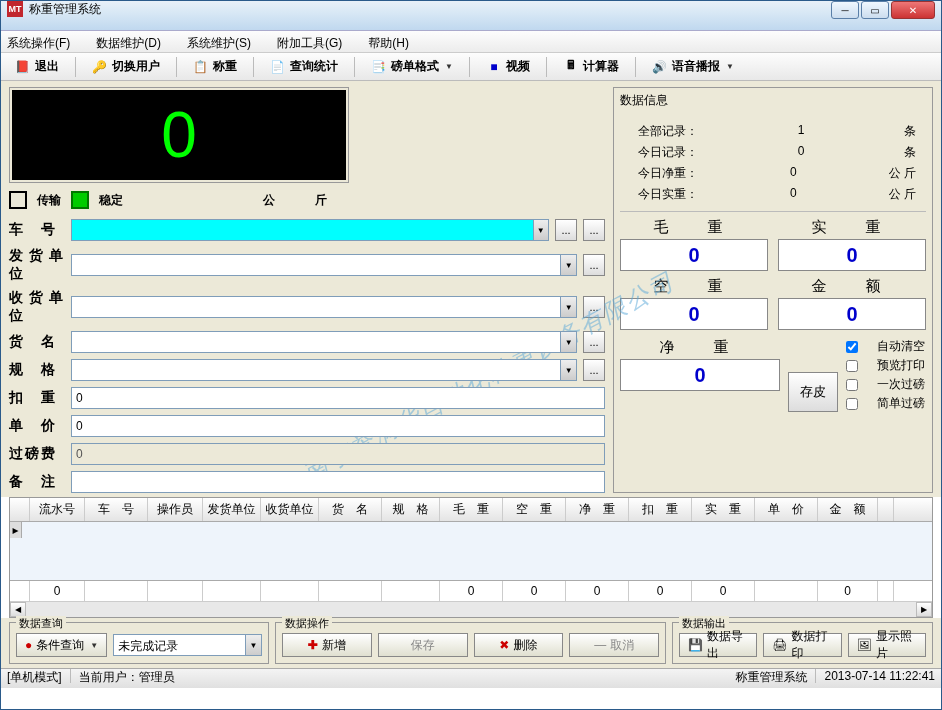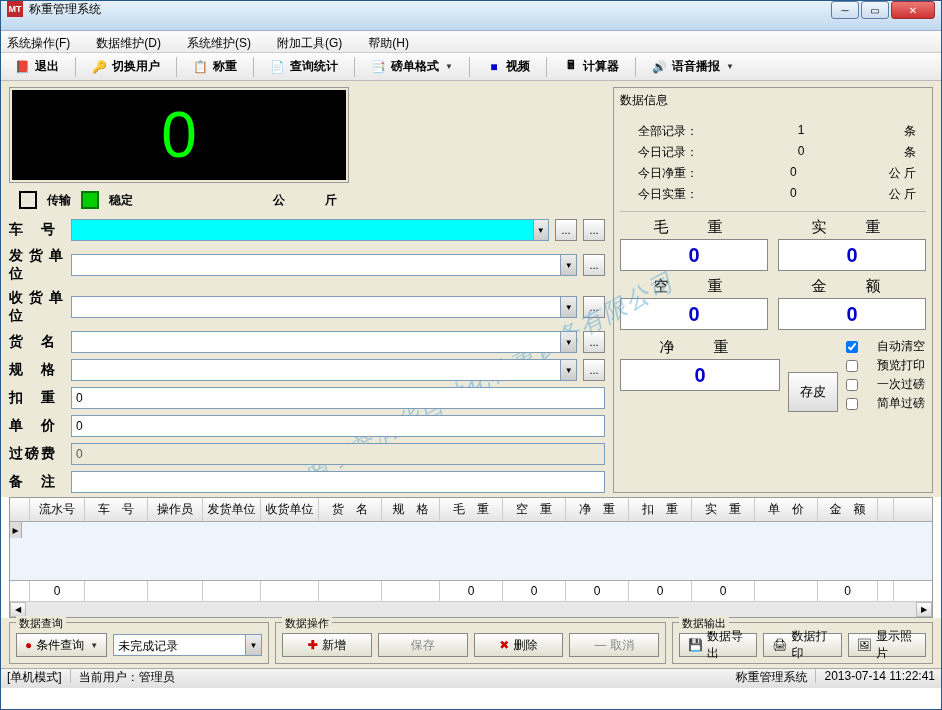--- a/index.html
+++ b/index.html
@@ -28,21 +28,21 @@
 
 .main { flex: 0 0 auto; display: flex; padding: 6px 8px 4px 8px; gap: 8px; background: #ece9d8; }
 .leftpanel { flex: 1; }
 .rightpanel { width: 320px; border: 1px solid #999; padding: 4px 6px 8px 6px; background: #ece9d8; }
 
 
 .led-wrap { border: 1px solid #999; padding: 2px; width: 340px; }
 .led { background: #000; height: 90px; display: flex; align-items: center; justify-content: center; }
 .led .digit { color: #00ff00; font-size: 64px; font-family: Arial; font-weight: normal; }
 
-.status-row { display: flex; align-items: center; gap: 10px; margin: 8px 0 10px 10px; font-size: 17px; font-weight: bold; }
+.status-row { display: flex; align-items: center; gap: 10px; margin: 8px 0 10px 0; font-size: 17px; font-weight: bold; }
 .status-row .chk { width: 18px; height: 18px; border: 2px solid #000; display: inline-block; }
 .status-row .chk.green { background: #0c0; border-color: #070; }
 .status-row .unit { margin-left: 130px; letter-spacing: 14px; }
 
 
 .form { display: flex; flex-direction: column; gap: 6px; }
 .frow { display: flex; align-items: center; gap: 6px; }
 .frow label { width: 56px; font-weight: bold; font-size: 14px; letter-spacing: 2px; text-align: justify; }
 .frow .combo, .frow .inp { flex: 1; height: 22px; border: 1px solid #7f9db9; background: #fff; display: flex; align-items: center; position: relative; }
 .frow .combo.cyan { background: #00ffff; }

